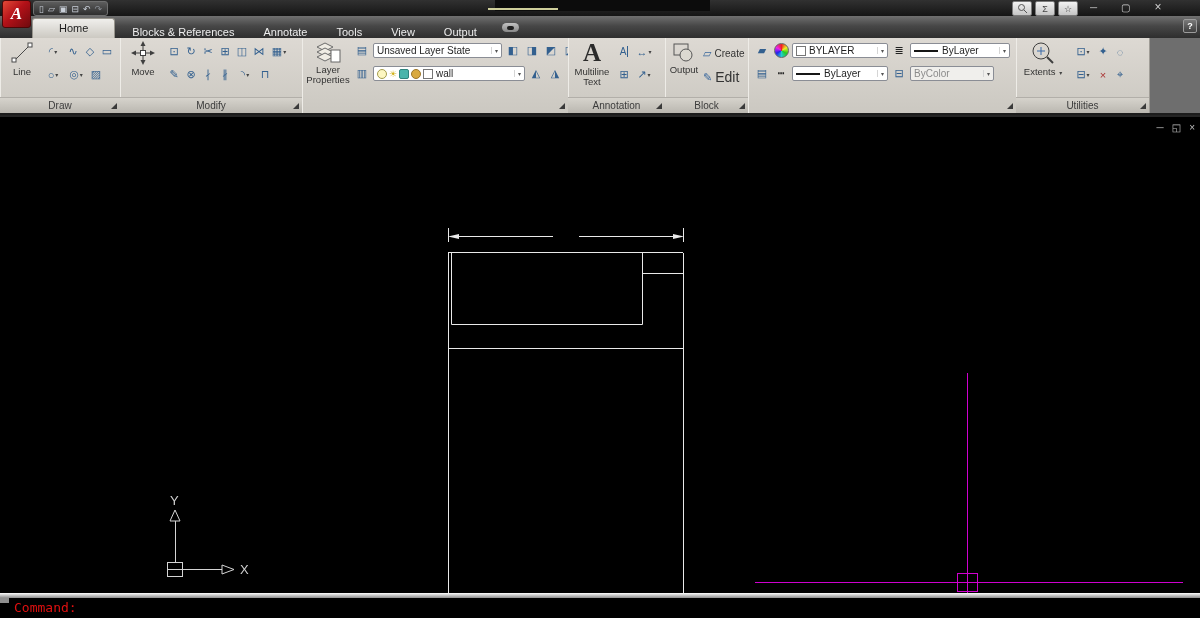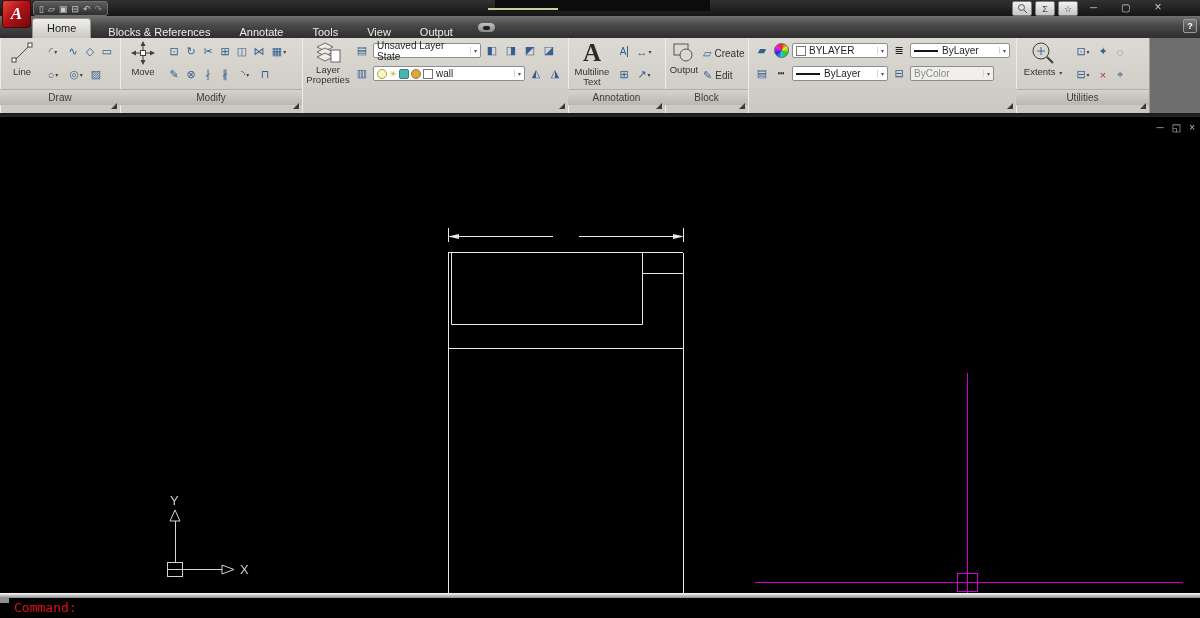--- a/index.html
+++ b/index.html
@@ -19,32 +19,32 @@
   .ic{position:absolute;left:1012px;top:1px;display:flex;gap:3px}
   .icbtn{width:18px;height:13px;background:linear-gradient(#f2f2f2,#c6c6c6);border:1px solid #7b7b7b;border-radius:2px;
          display:flex;align-items:center;justify-content:center;font-size:9px;color:#444}
   .winbtns{position:absolute;top:1px;left:1090px;display:flex;gap:24px;color:#cfcfcf;font-size:10px;line-height:13px}
   .winbtns span{cursor:default}
   
   .tabbar{position:absolute;left:0;top:16px;width:100%;height:22px;box-sizing:border-box;
           background:linear-gradient(#707070,#474747 45%,#2e2e2e);display:flex;align-items:flex-end;padding-left:32px}
   .tab{font-size:11px;color:#ededed;padding:3px 12px 0;margin-right:5px}
   .tab.active{background:linear-gradient(#f0efec,#ccc9c2);color:#1d1d1d;border:1px solid #97948c;border-bottom:none;
-              border-radius:3px 3px 0 0;padding:3px 14px 4px}
+              border-radius:3px 3px 0 0;padding:3px 26px 4px}
   .pill{width:17px;height:9px;margin:0 0 6px 8px;background:linear-gradient(#c2c2c2,#888);border-radius:5px;position:relative}
   .pill:after{content:"";position:absolute;left:5px;top:2.5px;width:7px;height:4px;background:#1e1e1e;border-radius:2px}
   .help{position:absolute;right:3px;top:19px;width:12px;height:12px;background:linear-gradient(#7a7a7a,#3f3f3f);
         border:1px solid #9b9b9b;border-radius:2px;color:#fff;font-size:9px;font-weight:bold;
         display:flex;align-items:center;justify-content:center}
   
   .ribbon{position:absolute;left:0;top:38px;width:100%;height:77px;background:#6e6e6e;box-sizing:border-box;
           border-bottom:2px solid #1c1c1c}
   .panel{position:absolute;top:0;height:75px;background:linear-gradient(#ddd9d3,#cbc8c1);
          border-right:1px solid #9f9c96;box-shadow:inset 1px 0 0 #eeece7}
-  .ptitle{position:absolute;left:0;right:0;bottom:8px;height:15px;background:linear-gradient(#d6d3cc,#bab7b0);
+  .ptitle{position:absolute;left:0;right:0;bottom:0;height:15px;background:linear-gradient(#d6d3cc,#bab7b0);
           font-size:10px;color:#3c3c3c;text-align:center;line-height:15px;border-top:1px solid #b2afa9}
   .corner{position:absolute;right:3px;bottom:4px;width:0;height:0;border-bottom:6px solid #3a3a3a;border-left:6px solid transparent}
   .big{position:absolute;top:3px;display:flex;flex-direction:column;align-items:center;gap:2px;
        font-size:10px;color:#333;text-align:center;line-height:10px}
   .big .bl{font-size:9.5px;line-height:10px}
   .btn{width:16px;height:17px;display:flex;align-items:center;justify-content:center;font-size:11px;color:#33608f;flex:none}
   .btn.w{width:22px}
   .caret{font-size:6px;color:#444;margin-left:1px}
   .row{position:absolute;display:flex;align-items:center;gap:1px}
   .combo{height:15px;background:#fff;border:1px solid #8a8d95;border-radius:2px;display:flex;align-items:center;
@@ -237,21 +237,21 @@
               <path d="M2 16 L10 12 L18 16 L10 20 Z"></path>
           </g>
           <rect x="16" y="9" width="9" height="12" fill="#fff" stroke="#666"></rect>
         </svg>
         <span class="bl">Layer Properties</span>
       </div>
       <div class="row" style="left:52px;top:4px;gap:3px">
         <div class="btn">
             <span>▤</span>
           </div>
-        <div class="combo" style="width:108px">
+        <div class="combo" style="width:129px">
           <span>Unsaved Layer State</span>
           <span class="cend">▾</span>
         </div>
         <div class="btn">
             <span>◧</span>
           </div>
         <div class="btn">
             <span>◨</span>
           </div>
         <div class="btn">
@@ -318,21 +318,21 @@
           <circle cx="14" cy="14" r="6" fill="#dcd9d1" stroke="#555"></circle>
         </svg>
         <span class="bl">Output</span>
       </div>
       <div class="row" style="left:38px;top:9px;gap:3px">
         <span style="color:#3d6a9e;font-size:11px">▱</span>
         <span style="font-size:10px;color:#333">Create</span>
       </div>
       <div class="row" style="left:38px;top:31px;gap:3px">
         <span style="color:#3d6a9e;font-size:11px">✎</span>
-        <span style="font-size:10px;color:#333">Edit</span>
+        <span style="font-size:14px;color:#333">Edit</span>
       </div>
       <div class="ptitle">Block</div>
       <div class="corner"></div>
     </div>
 
     <div class="panel" style="left:748px;width:268px">
       <div class="row" style="left:6px;top:4px;gap:3px">
         <div class="btn">
             <span>▰</span>
           </div>

